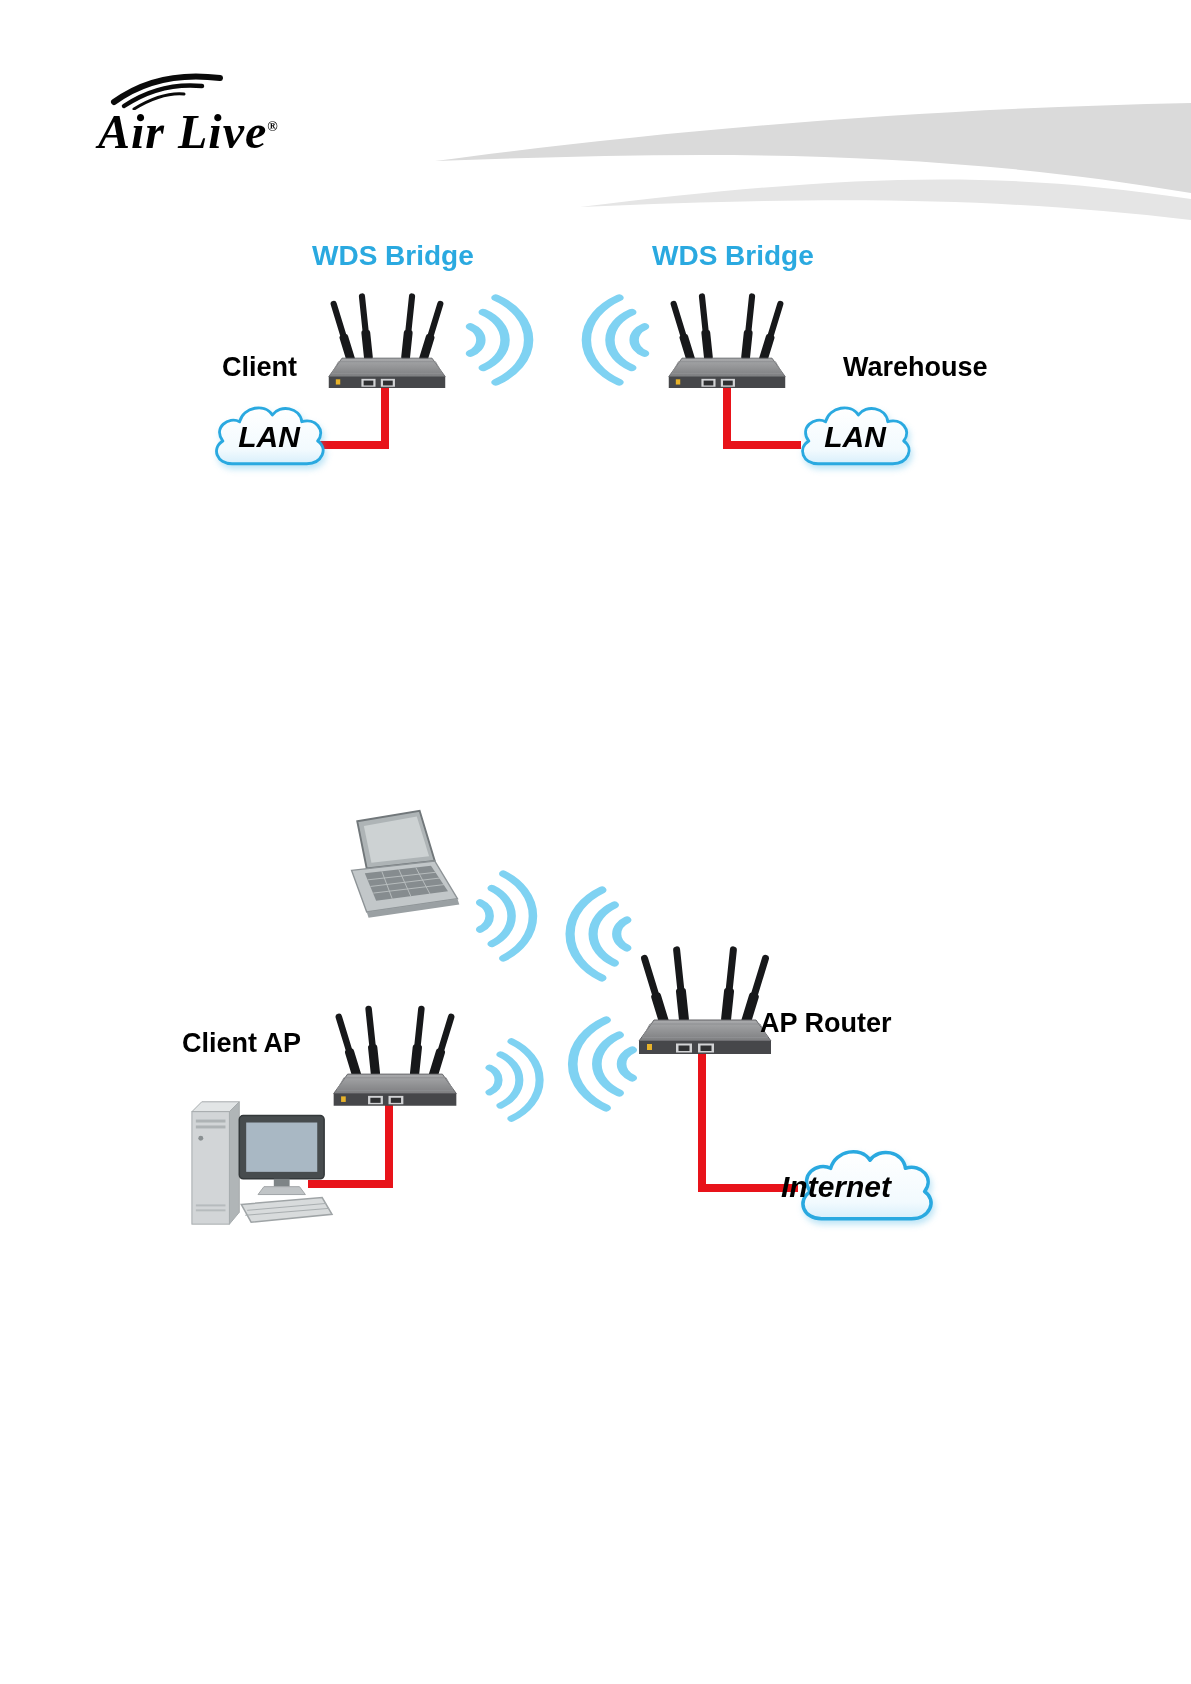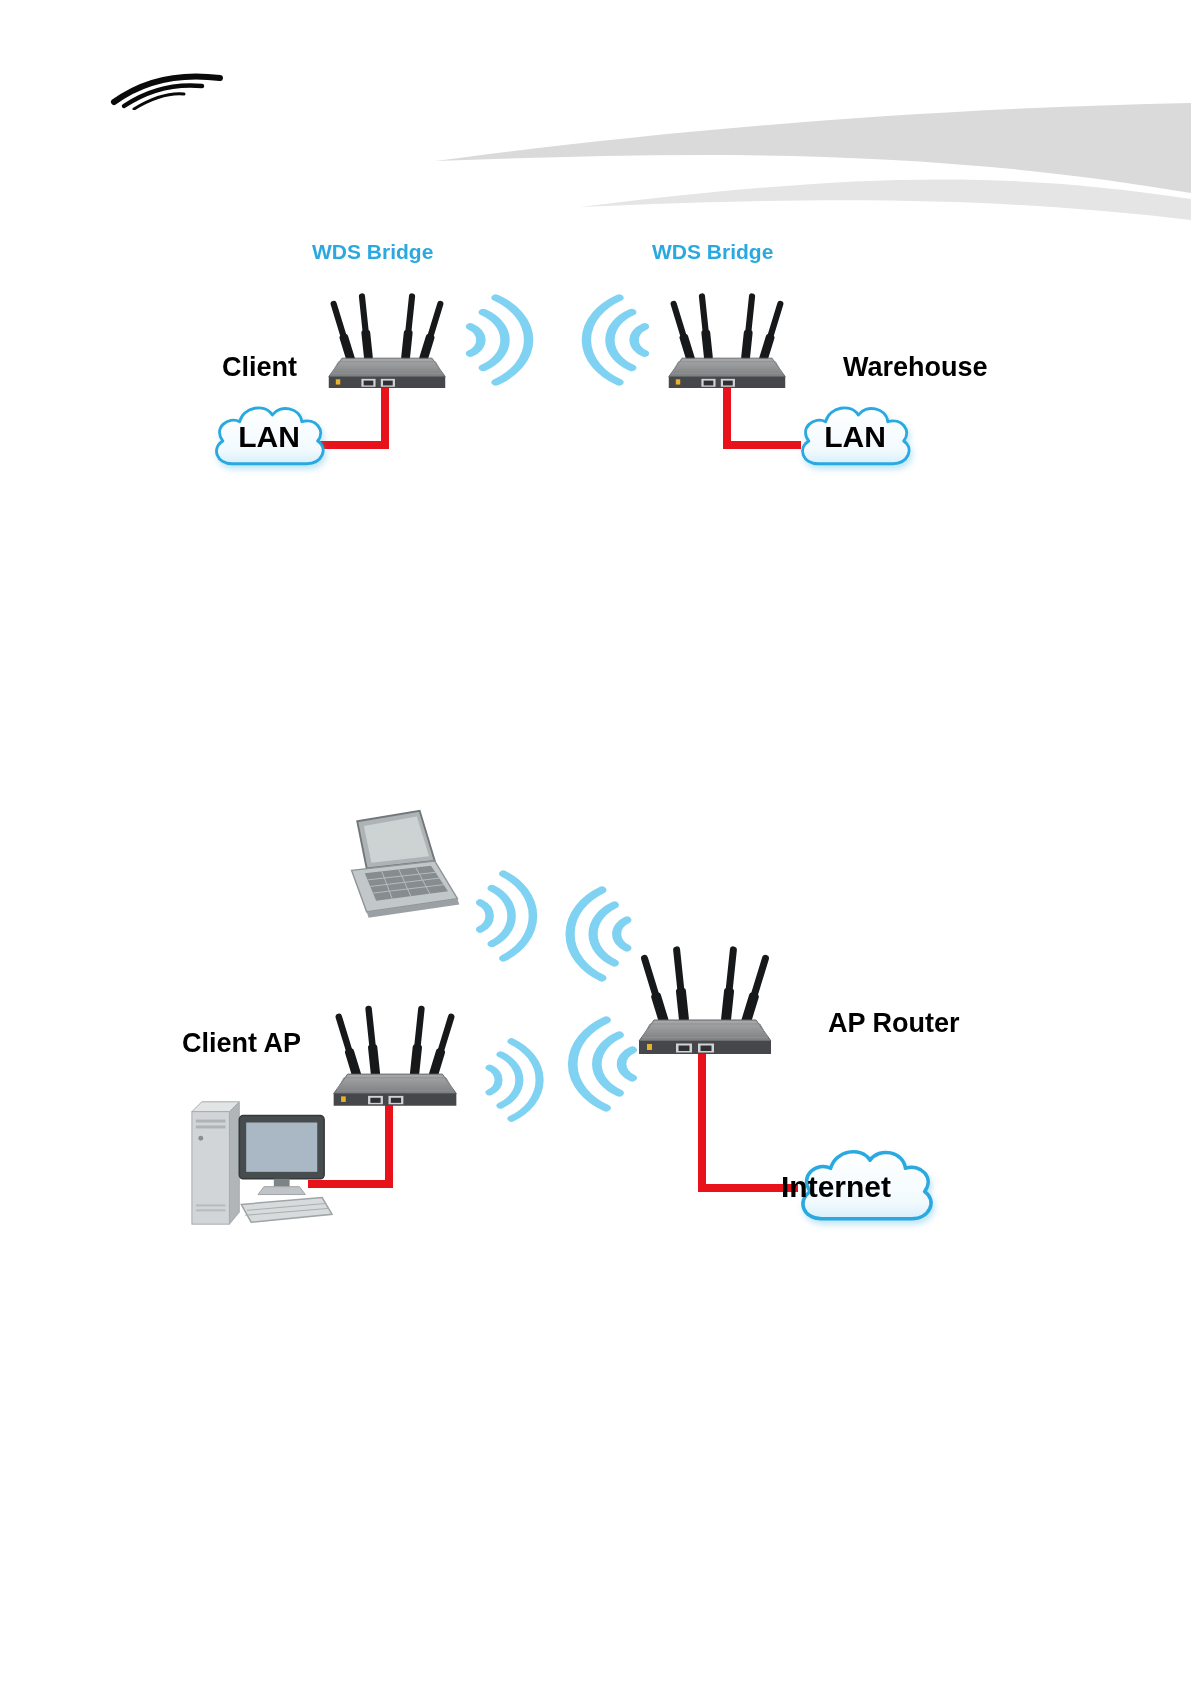--- a/index.html
+++ b/index.html
@@ -1,23 +1,23 @@
 <!DOCTYPE html>
 <html style="--device-label-blue: #2aa9e0; --wave-blue: #7fd2f2; --cable-red: #e8131a; --cloud-outline-blue: #2aa9e0; --swoosh-gray: #dadada;"><head>
 <meta charset="utf-8">
 <style>
   * { margin:0; padding:0; box-sizing:border-box; }
   html,body { background:#ffffff; }
   body { font-family:"Liberation Sans", sans-serif; }
   .page { position:relative; width:1191px; height:1684px; margin:0 auto; background:#ffffff; overflow:hidden; }
   .abs { position:absolute; }
   .label { position:absolute; font-weight:bold; color:#000; white-space:nowrap; }
-  .device-label { color:var(--device-label-blue,#2aa9e0); font-size:21px; text-align:left; }
+  .device-label { color:var(--device-label-blue,#2aa9e0); font-size:28px; text-align:left; }
   .site-label { font-size:27px; }
-  .cloud-label { font-size:30px; text-align:center; }
+  .cloud-label { font-size:30px; text-align:center;font-style:italic; }
   .cable { position:absolute; background:var(--cable-red,#e8131a); }
   .waves { fill:none; stroke:var(--wave-blue,#7fd2f2); stroke-width:7; stroke-linecap:round; }
   .mirror { transform:scaleX(-1); }
   .cloud-svg { filter:drop-shadow(2px 4px 3px rgba(41,169,224,0.30)); }
   .logo-text { position:absolute; font-family:"Liberation Serif", serif; font-style:italic; font-weight:bold; font-size:48px; color:#000; letter-spacing:1px; }
   .logo-text sup { font-size:14px; font-style:normal; }
   .defs-hidden { position:absolute; width:0; height:0; overflow:hidden; }
 </style>
 </head>
 <body>
@@ -117,20 +117,23 @@
   </svg>
 
   <div class="abs" style="left:98px;top:70px;width:290px;height:92px">
     <svg style="position:absolute;left:8px;top:0;width:120px;height:40px" viewBox="0 0 120 40">
       <g fill="none" stroke="#0a0a0a" stroke-linecap="round">
         <path d="M8 32 Q52 0 114 8" stroke-width="6"></path>
         <path d="M18 36 Q54 12 96 16" stroke-width="4.5"></path>
         <path d="M28 39 Q56 22 78 24" stroke-width="3"></path>
       </g>
     </svg>
+    <div class="logo-text" style="left:0;top:34px">
+      <span>Air Live</span><sup>®</sup>
+    </div>
   </div>
 
   <section>
 
     <div class="label device-label" style="left:312px;top:240px;width:150px">WDS Bridge</div>
     <div class="label device-label" style="left:652px;top:240px;width:150px">WDS Bridge</div>
 
     <div class="cable" style="left:381px;top:386px;width:8px;height:62px"></div>
     <div class="cable" style="left:320px;top:441px;width:69px;height:8px"></div>
     <div class="cable" style="left:723px;top:386px;width:8px;height:62px"></div>
@@ -190,21 +193,21 @@
       </svg>
 
     <svg class="abs waves" style="left:478px;top:1036px;width:74px;height:88px" viewBox="0 0 64 100" preserveAspectRatio="none">
         <use href="#sym-waves" xlink:href="#sym-waves"></use>
       </svg>
     <svg class="abs waves mirror" style="left:558px;top:1014px;width:88px;height:100px" viewBox="0 0 64 100" preserveAspectRatio="none">
         <use href="#sym-waves" xlink:href="#sym-waves"></use>
       </svg>
 
     <div class="label site-label" style="left:182px;top:1028px">Client AP</div>
-    <div class="label site-label" style="left:828px;top:1008px">AP Router</div>
+    <div class="label site-label" style="left:760px;top:1008px">AP Router</div>
 
     <svg class="abs" style="left:176px;top:1086px;width:168px;height:150px" viewBox="0 0 170 152">
         <use href="#sym-desktop" xlink:href="#sym-desktop"></use>
       </svg>
 
     <svg class="abs cloud-svg" style="left:790px;top:1140px;width:152px;height:97px" viewBox="0 0 150 96">
         <use href="#sym-cloud" xlink:href="#sym-cloud"></use>
       </svg>
     <div class="label cloud-label" style="left:760px;top:1170px;width:152px">Internet</div>
   </section>

